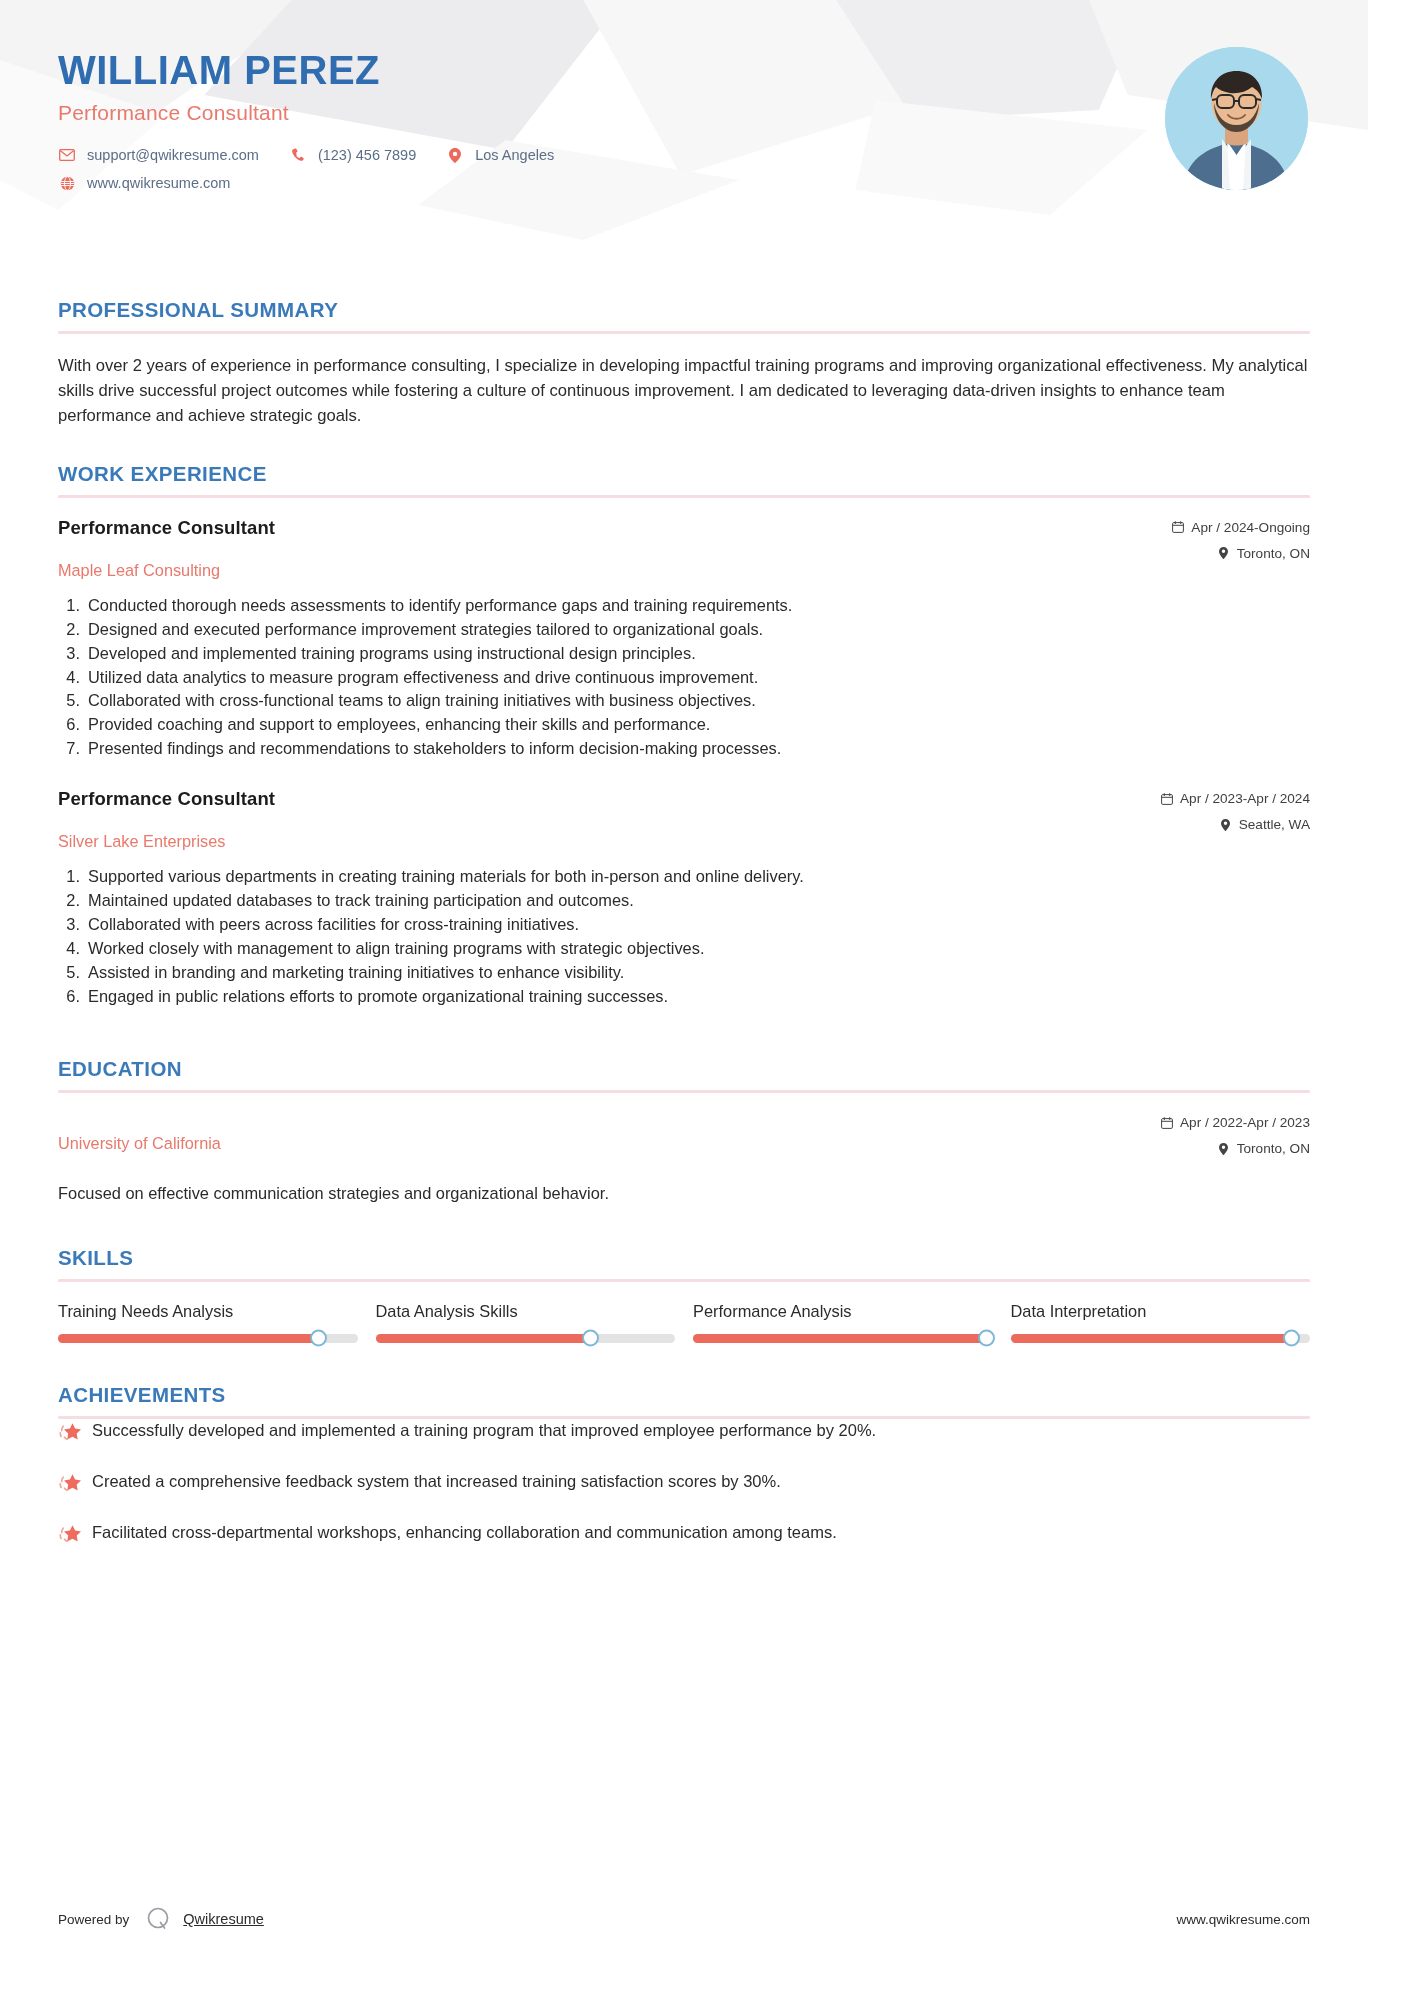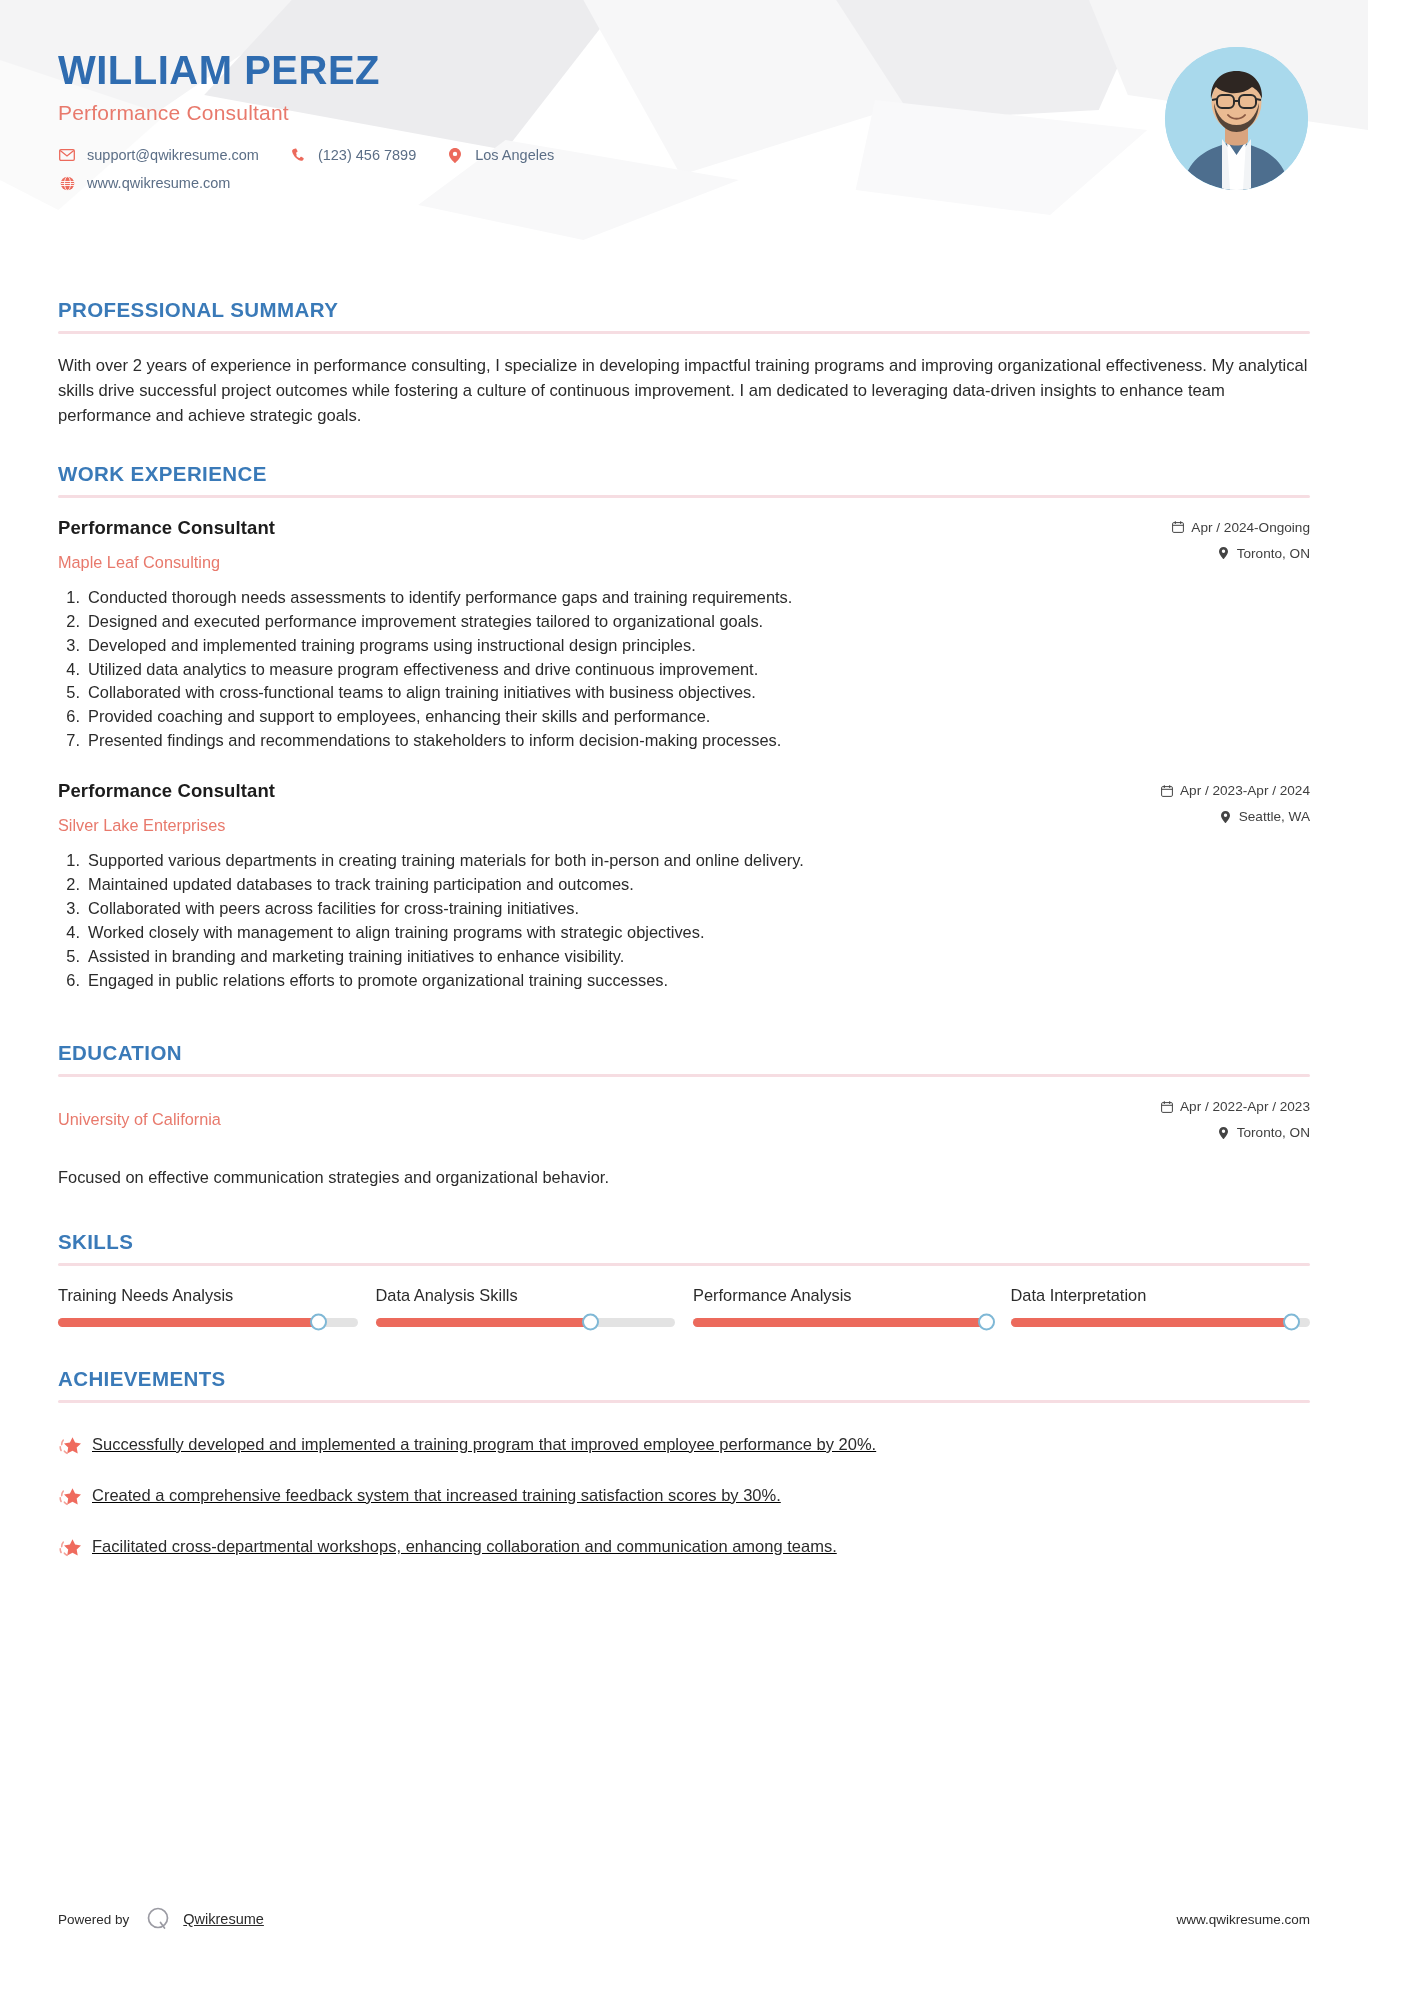--- a/index.html
+++ b/index.html
@@ -118,21 +118,21 @@
     align-items: flex-start;
   }
   .item-left { flex: 1 1 auto; min-width: 0; }
   .item-role {
     font-size: 18.5px;
     font-weight: bold;
     color: #1c1c1c;
     letter-spacing: 0.1px;
   }
   .item-org {
-    margin-top: 14px;
+    margin-top: 22px;
     font-size: 16.3px;
     color: #e8796c;
   }
   .item-right {
     flex: none;
     text-align: right;
     padding-top: 3px;
   }
   .meta-line {
     display: flex;
@@ -203,21 +203,21 @@
     width: 17px;
     height: 17px;
     margin-left: -9px;
     transform: translateY(-50%);
     border-radius: 50%;
     background: #ffffff;
     border: 2px solid #7fb8d6;
   }
 
   
-  .ach-list { margin-top: 30px; text-decoration: underline; }
+  .ach-list { margin-top: 0; }
   .ach-row {
     display: flex;
     align-items: flex-start;
     margin-bottom: 21px;
   }
   .ach-icon {
     width: 34px;
     flex: none;
     padding-top: 1px;
   }

